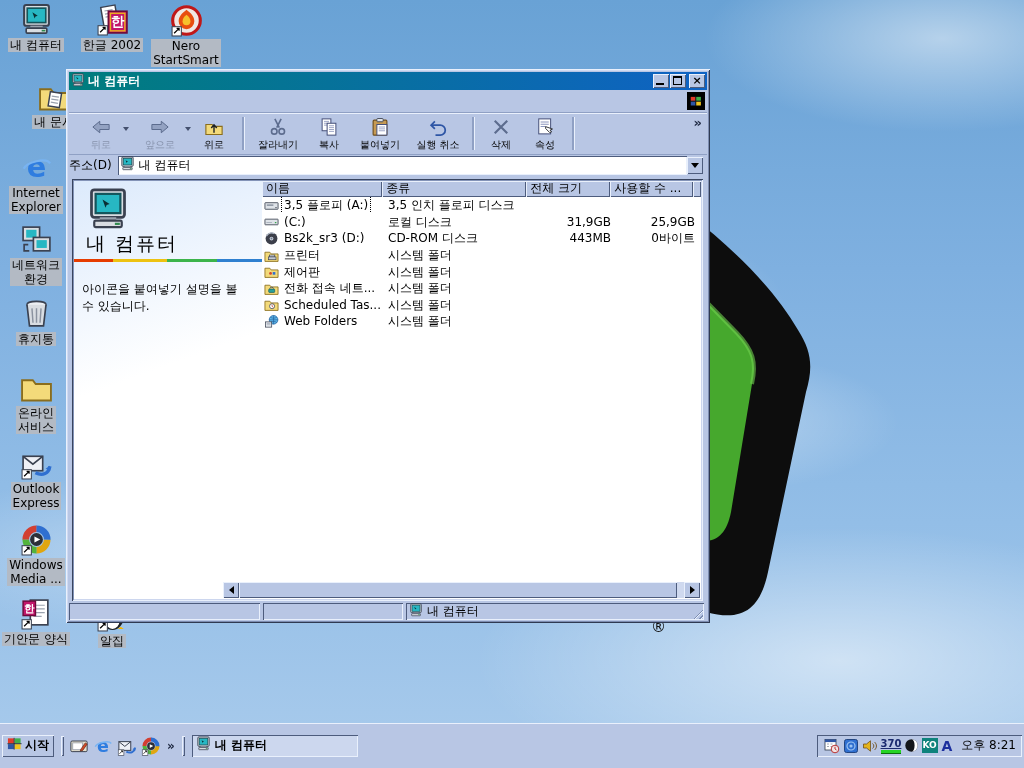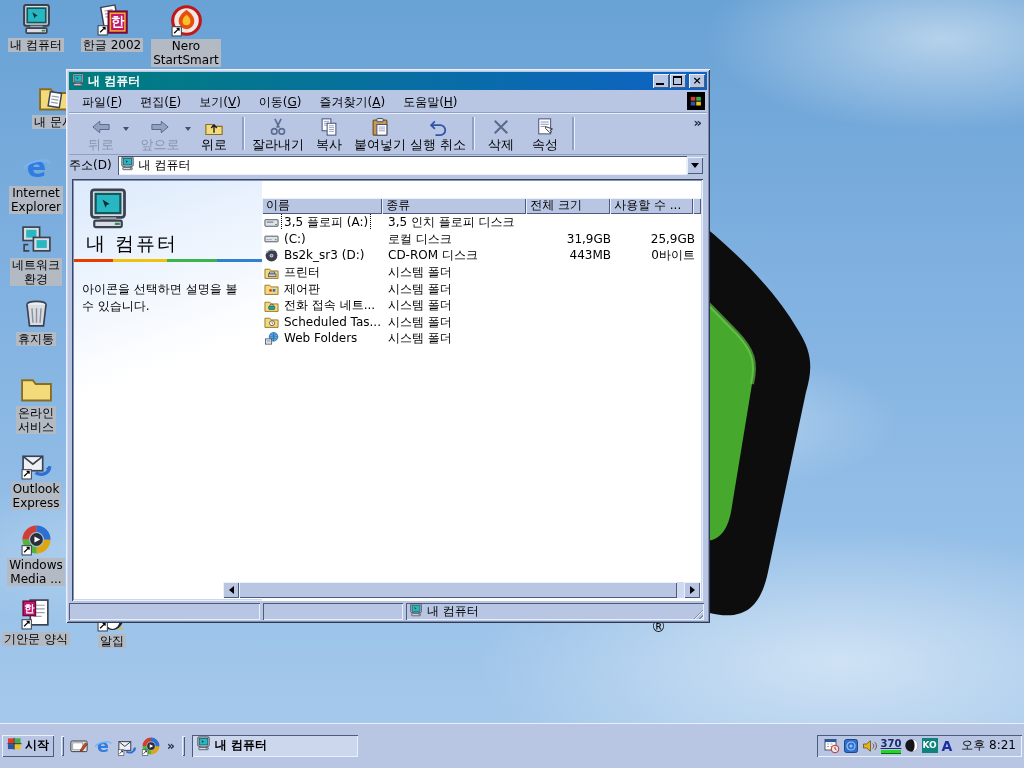--- a/index.html
+++ b/index.html
@@ -34,38 +34,38 @@
   .ctl .ming{position:absolute;left:3px;bottom:3px;width:8px;height:2px;background:#000;}
   .ctl .maxg{position:absolute;left:3px;top:2px;width:9px;height:9px;border:1px solid #000;border-top:2px solid #000;}
   .ctl .xg{position:absolute;left:0;top:0;width:100%;text-align:center;font-size:11px;font-weight:bold;line-height:13px;color:#000;}
   #menubar{height:23px;display:flex;align-items:center;padding-left:4px;border-bottom:1px solid #8fa0c4;position:relative;}
   .mi{font-size:12px;color:#000;padding:3px 9px;}
   .mi u{text-decoration:underline;}
   #throbber{position:absolute;right:2px;top:2px;width:18px;height:18px;background:#000;display:flex;align-items:center;justify-content:center;}
   #toolbar{height:42px;display:flex;align-items:stretch;padding:2px 0 2px 4px;border-bottom:1px solid #8fa0c4;box-shadow:inset 0 1px 0 #e9f0fc;position:relative;}
   .tbtn{display:flex;flex-direction:column;align-items:center;justify-content:flex-start;padding-top:2px;position:relative;}
   .tbtn svg{display:block;}
-  .tlab{font-size:13px;line-height:13px;color:#000;margin-top:1px;white-space:nowrap;}
+  .tlab{font-size:10px;line-height:13px;color:#000;margin-top:1px;white-space:nowrap;}
   .tbtn.dis .tlab{color:#8793ad;}
   .caret{width:0;height:0;border-left:3px solid transparent;border-right:3px solid transparent;border-top:4px solid #44506e;position:absolute;right:0;top:12px;}
   .tsep{width:2px;margin:2px 5px;background:#8fa0c4;box-shadow:1px 0 0 #e9f0fc;}
   #tb-overflow{position:absolute;right:5px;top:2px;font-size:13px;font-weight:bold;color:#1d2740;}
   #addrbar{height:22px;display:flex;align-items:center;padding:1px 4px 2px 0;}
   #addrlabel{font-size:12px;color:#000;margin-right:6px;white-space:nowrap;}
   #addrfield{flex:1;height:19px;background:#fff;display:flex;align-items:center;padding-left:2px;}
   #addrvalue{font-size:12px;margin-left:4px;}
   #addrdrop{width:16px;height:17px;background:#b8c6e4;display:flex;align-items:center;justify-content:center;}
   #addrdrop i{width:0;height:0;border-left:4px solid transparent;border-right:4px solid transparent;border-top:5px solid #000;}
   #content{position:absolute;left:6px;top:110px;width:631px;height:422px;background:#fff;}
   #leftpane{position:absolute;left:2px;top:2px;width:188px;height:418px;background:linear-gradient(160deg,#dceafc 0%,#ffffff 45%);}
   #lp-title{position:absolute;left:12px;top:50px;font-size:19px;letter-spacing:2px;color:#000;}
   #lp-rule{position:absolute;left:0;top:78px;width:188px;height:3px;display:flex;}
   #lp-rule i{display:block;height:3px;}
   #lp-desc{position:absolute;left:8px;top:100px;font-size:12px;line-height:17px;color:#000;}
-  #listview{position:absolute;left:190px;top:2px;width:439px;height:418px;background:#fff;margin-top:17px;}
+  #listview{position:absolute;left:190px;top:2px;width:439px;height:418px;background:#fff;}
   #lv-head{display:flex;height:16px;}
   .col{height:16px;background:#b8c6e4;font-size:12px;line-height:15px;color:#000;padding:0 4px;overflow:hidden;white-space:nowrap;}
   .col.r{}
   .lv-row{display:flex;height:16.6px;align-items:center;}
   .cell{font-size:12px;line-height:16px;color:#000;overflow:hidden;white-space:nowrap;padding:0 4px;}
   .c-name{width:122px;display:flex;align-items:center;padding:0 0 0 2px;}
   .c-name svg{flex:0 0 auto;margin-right:3px;}
   .c-name .nm{padding:0 2px;}
   .c-name .nm.focus{outline:1px dotted #000;}
   .c-type{width:146px;}
@@ -288,21 +288,20 @@
           <i class="ming"></i>
         </span>
       <span class="ctl out">
           <i class="maxg"></i>
         </span>
       <span class="ctl out" style="margin-left:3px">
           <i class="xg">×</i>
         </span>
     </div>
     <div id="menubar">
-      <span id="menu-items"><span class="mi">파일(<u>F</u>)</span><span class="mi">편집(<u>E</u>)</span><span class="mi">보기(<u>V</u>)</span><span class="mi">이동(<u>G</u>)</span><span class="mi">즐겨찾기(<u>A</u>)</span><span class="mi">도움말(<u>H</u>)</span></span>
       <span id="throbber">
           <svg width="12" height="12" viewBox="0 0 16 16">
             <rect x="1" y="2.5" width="6.3" height="5.3" fill="#e23a2a"></rect>
             <rect x="8.2" y="2.5" width="6.3" height="5.3" fill="#3fae49"></rect>
             <rect x="1" y="8.7" width="6.3" height="5.3" fill="#2d55a5"></rect>
             <rect x="8.2" y="8.7" width="6.3" height="5.3" fill="#efc31d"></rect>
             <path d="M0.5 8.2h15M7.6 2v12.5" stroke="#1d2024" stroke-width="0.9"></path>
           </svg>
         </span>
     </div>
@@ -409,21 +408,21 @@
               <rect x="10.5" y="13" width="1.8" height="0.8" fill="#30894f"></rect>
             </svg></span>
         <div id="lp-title">내 컴퓨터</div>
         <div id="lp-rule">
           <i style="width:39px;background:#e63c00"></i>
             <i style="width:54px;background:#edc211"></i>
             <i style="width:50px;background:#3cb44b"></i>
             <i style="width:45px;background:#2f80d0"></i>
         </div>
         <div id="lp-desc">
-          <div>아이콘을 선택하면 설명을 볼</div>
+          <div>아이콘을 붙여넣기 설명을 볼</div>
           <div>수 있습니다.</div>
         </div>
       </div>
       <div id="listview">
         <div id="lv-head">
             <div class="col out" style="width:122px">이름</div>
             <div class="col out" style="width:146px">종류</div>
             <div class="col out r" style="width:85px">전체 크기</div>
             <div class="col out" style="width:84px">사용할 수 ...</div>
             <div class="col out" style="flex:1"></div>

